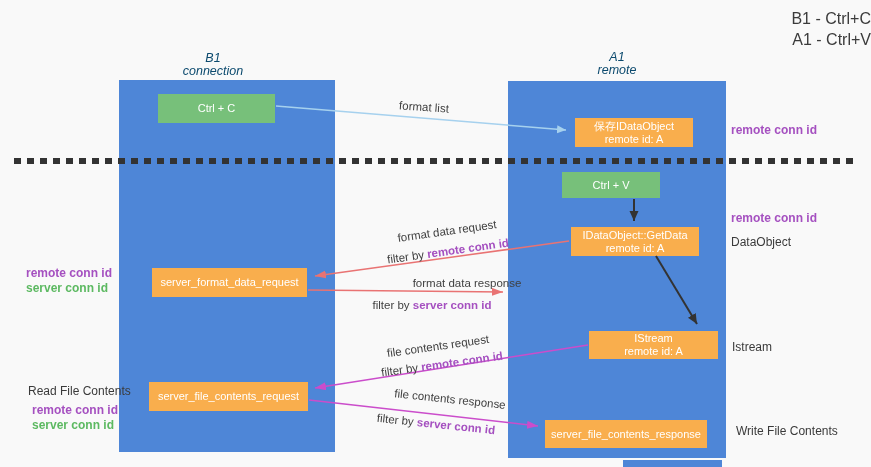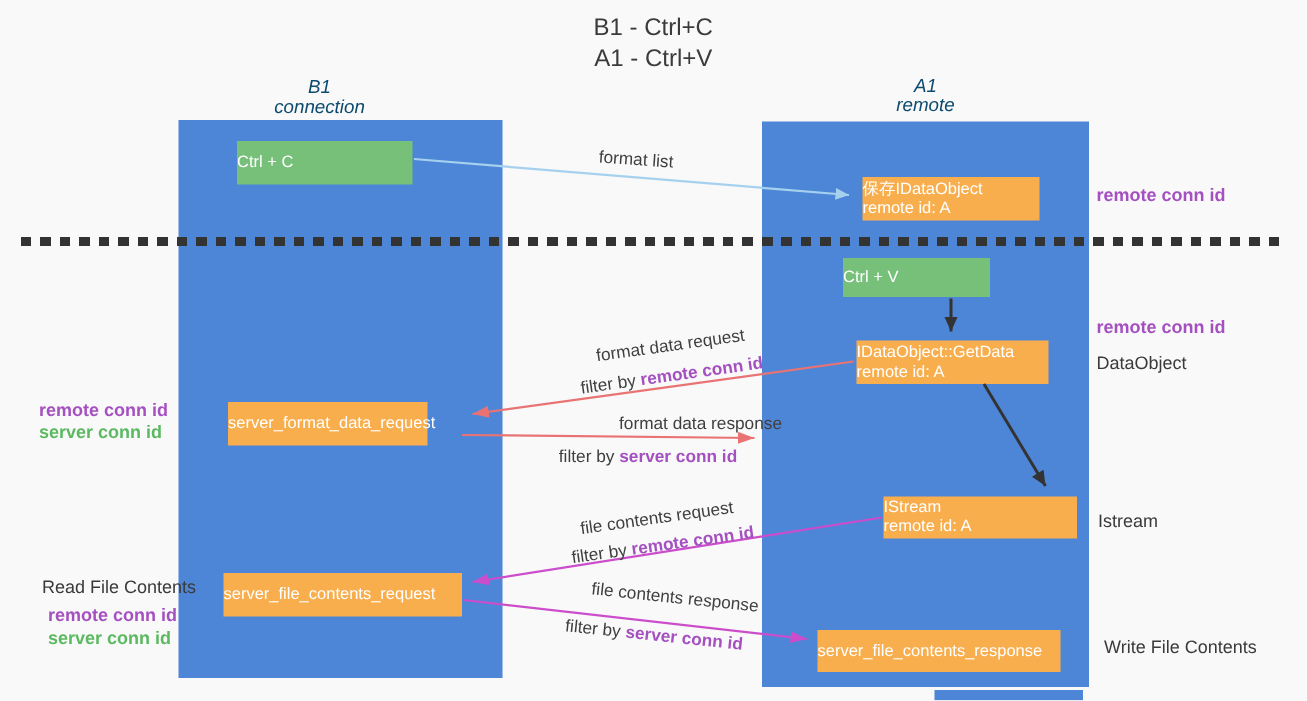--- a/index.html
+++ b/index.html
@@ -1,22 +1,22 @@
 <!DOCTYPE html>
 <html><head>
 <meta charset="utf-8">
 <style>
   html,body { margin:0; padding:0; background:#f9f9f9; }
   .canvas { position:relative; width:871px; height:467px; background:#f9f9f9;
             font-family:"Liberation Sans","DejaVu Sans",sans-serif; overflow:hidden; }
   .abs { position:absolute; }
-  .title { left:0; right:0; top:8px; text-align:center; font-size:16px; line-height:21px; color:#3b3b3b; }
+  .title { left:0; right:0; top:8px; text-align:right; font-size:16px; line-height:21px; color:#3b3b3b; }
   .head { text-align:center; font-size:12.5px; line-height:13px; color:#0c4a6e;font-style:italic; }
   .lifeline { background:#4e86d7; }
-  .box { display:flex; flex-direction:column; align-items:flex-start; justify-content:center;
+  .box { display:flex; flex-direction:column; align-items:center; justify-content:center;
          color:#ffffff; font-size:11px; line-height:13px; text-align:center; white-space:nowrap; }
   .green  { background:#77c07a; }
   .orange { background:#f9ae4d; }
   .dash { height:6px; background:repeating-linear-gradient(to right,#333333 0 7px,transparent 7px 13px); }
   .albl { font-size:11.5px; color:#3f3f3f; white-space:nowrap; }
   .ctr  { transform:translate(-50%,-50%); }
   .purple   { color:#a550c0; font-weight:bold; }
   .greenlbl { color:#5cb961; font-weight:bold; }
   .side { font-size:12px; color:#3a3a3a; white-space:nowrap; }
   .sideb { font-size:12px; font-weight:bold; white-space:nowrap; line-height:15px; }
@@ -58,21 +58,21 @@
 
   <div class="abs box green" style="left:562px; top:172px; width:98px; height:26px;">
     <span>Ctrl + V</span>
   </div>
 
   <div class="abs box orange" style="left:571px; top:227px; width:128px; height:29px;">
     <span>IDataObject::GetData</span>
     <span>remote id: A</span>
   </div>
 
-  <div class="abs box orange" style="left:152px; top:268px; width:133px; height:29px;">
+  <div class="abs box orange" style="left:152px; top:268px; width:155px; height:29px;">
     <span>server_format_data_request</span>
   </div>
 
 
   <div class="abs box orange" style="left:589px; top:331px; width:129px; height:28px;">
     <span>IStream</span>
     <span>remote id: A</span>
   </div>
 
   <div class="abs box orange" style="left:149px; top:382px; width:159px; height:29px;">

